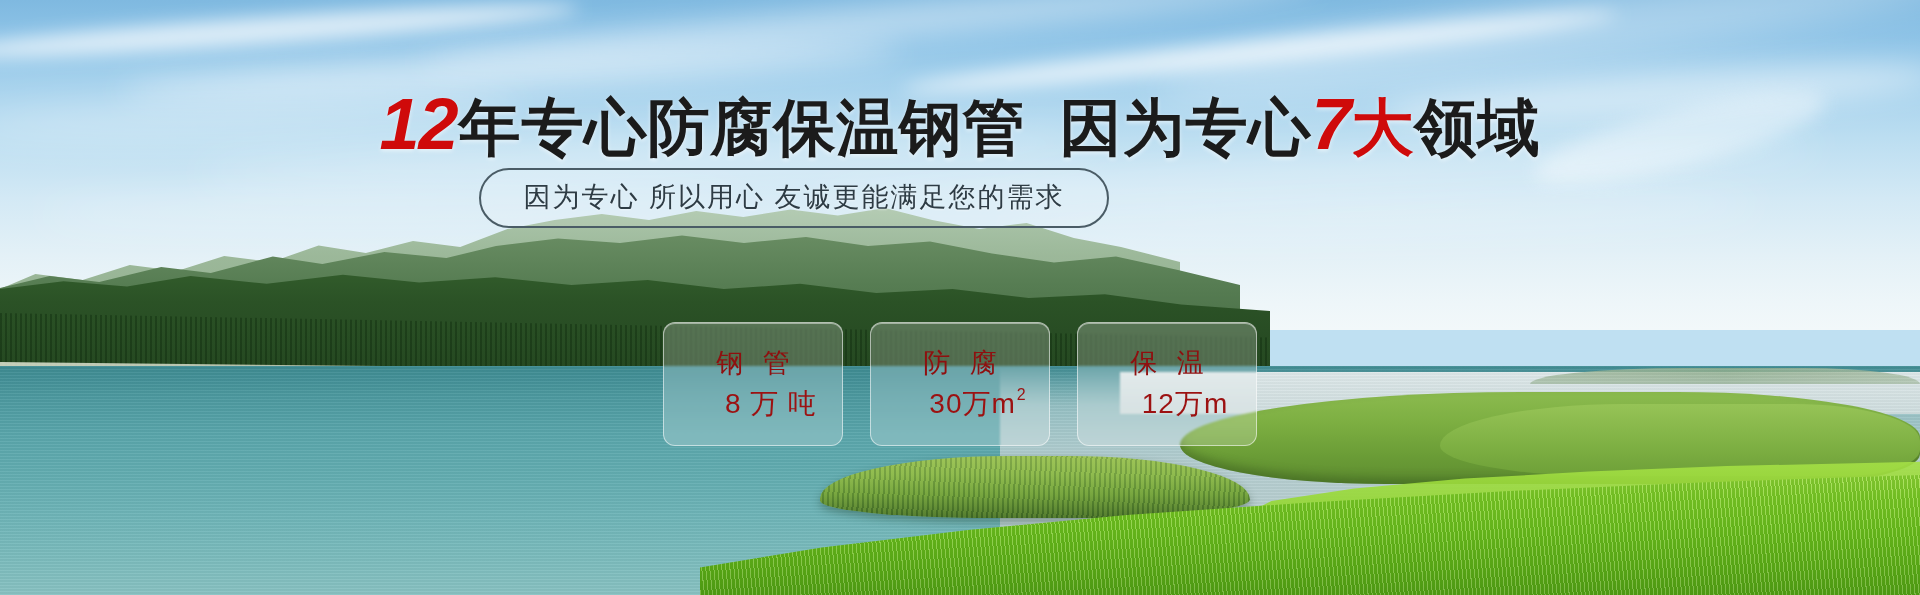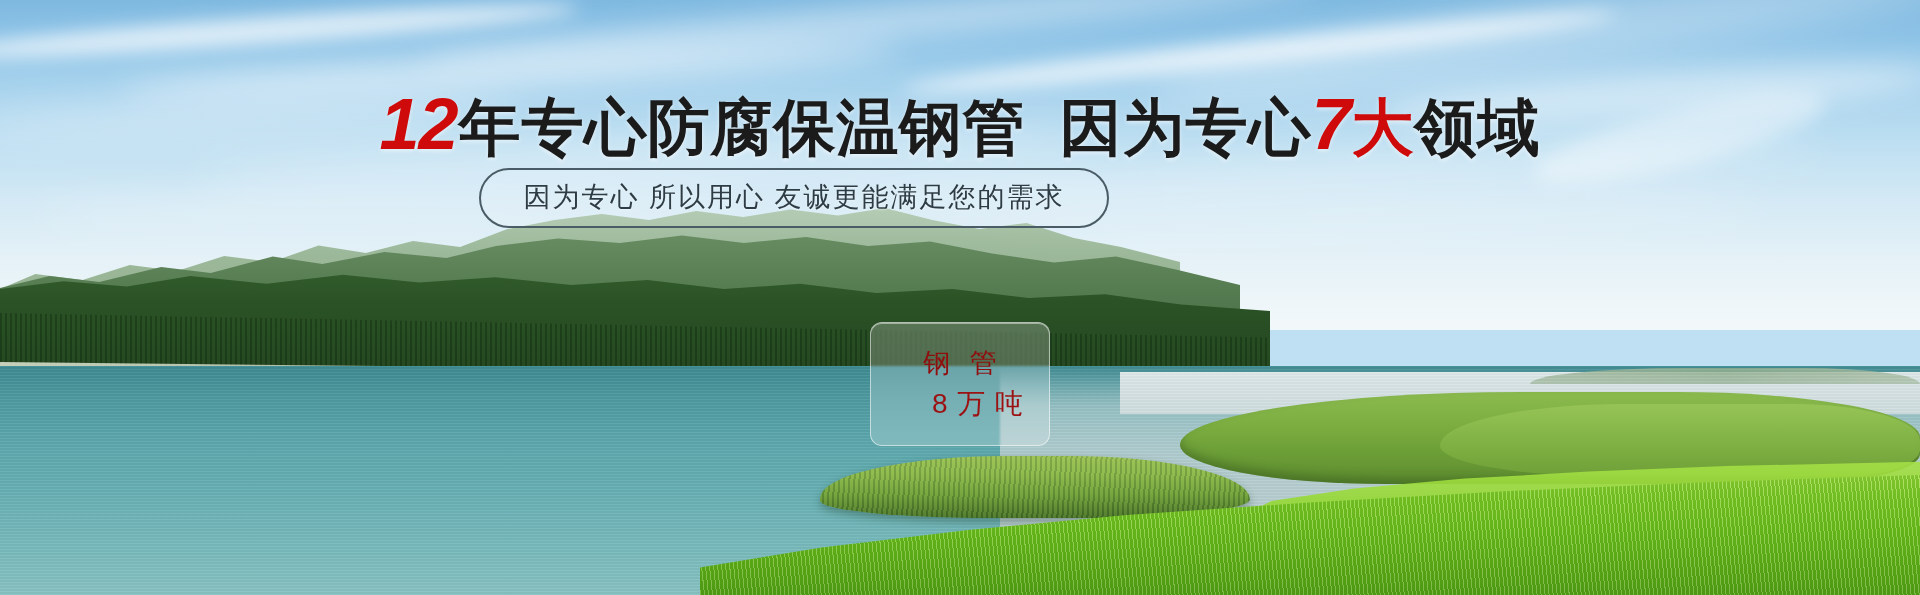--- a/index.html
+++ b/index.html
@@ -294,17 +294,30 @@
 
   <div class="cards">
 
     <div class="card">
       <div class="card-title">钢 管</div>
       <div class="card-value">
         <span>8 万 吨</span>
       </div>
     </div>
 
-
+    <div class="card">
+      <div class="card-title">防 腐</div>
+      <div class="card-value">
+        <span>30万m</span>
+          <sup>2</sup>
+      </div>
+    </div>
+
+    <div class="card">
+      <div class="card-title">保 温</div>
+      <div class="card-value">
+        <span>12万m</span>
+      </div>
+    </div>
 
   </div>
 
 </div>
 
 </body></html>

